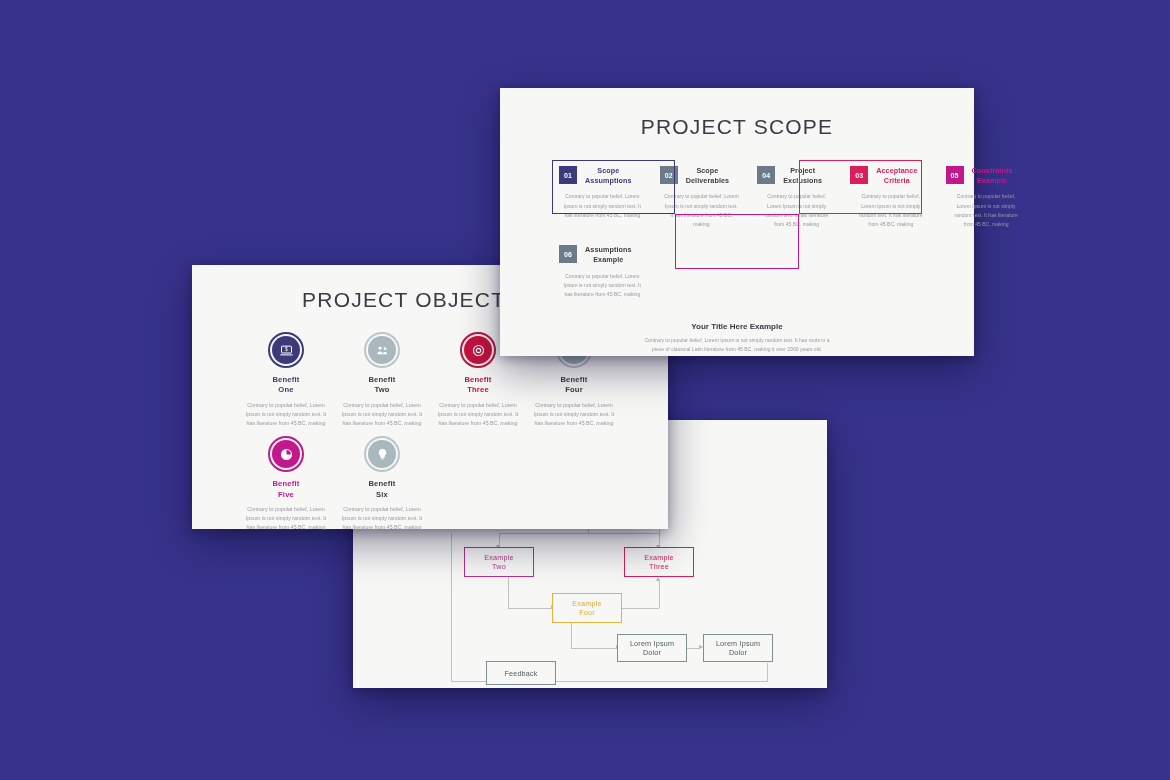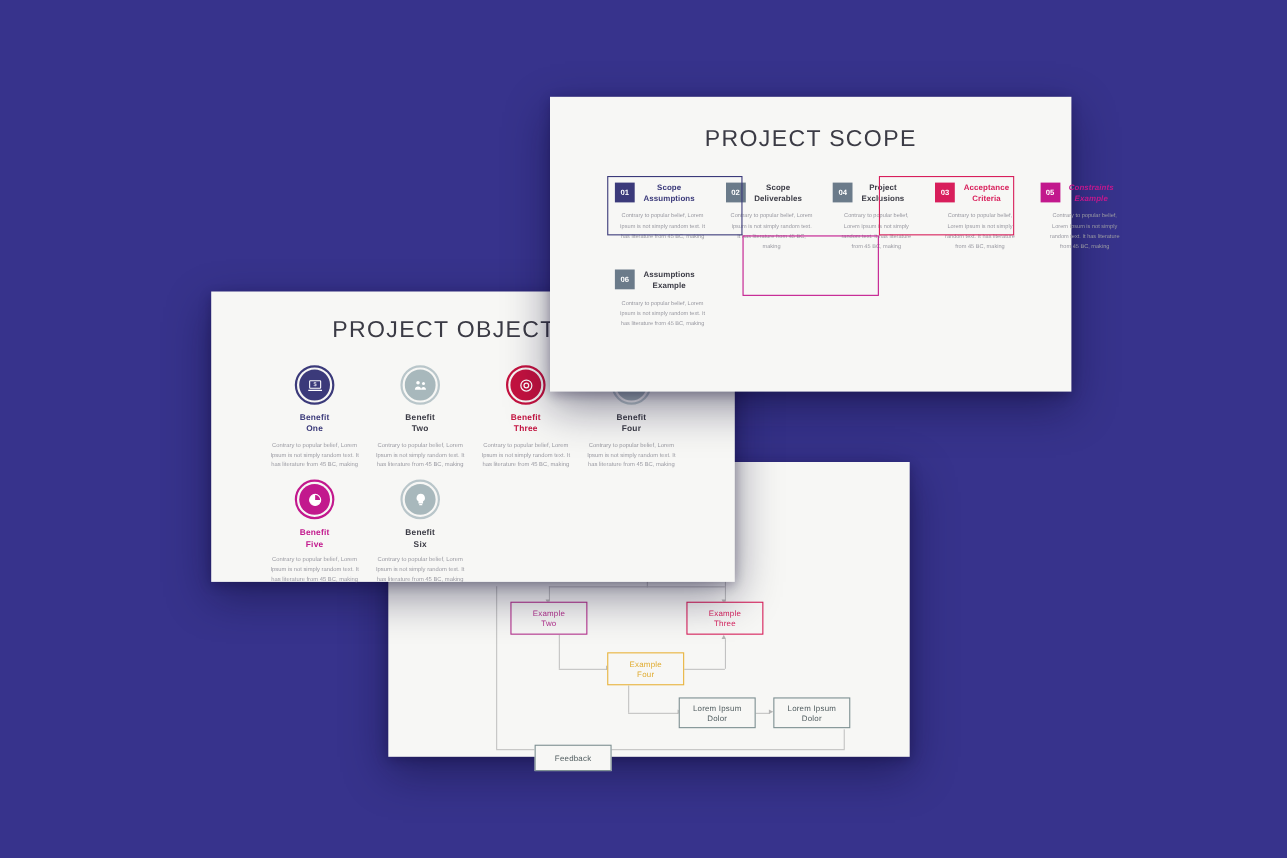--- a/index.html
+++ b/index.html
@@ -188,21 +188,21 @@
         <b>Lorem Ipsum</b>
         <b>Dolor</b>
       </span>
     </div>
     <div class="fbox slate" style="left:350px; top:161px; width:70px; height:28px;">
       <span>
         <b>Lorem Ipsum</b>
         <b>Dolor</b>
       </span>
     </div>
-    <div class="fbox slate" style="left:133px; top:204px; width:70px; height:24px;">
+    <div class="fbox slate" style="left:133px; top:188px; width:70px; height:24px;">
       <span>
         <b>Feedback</b>
       </span>
     </div>
   </div>
 </div>
 
 <div class="slide" id="slide-obj">
   <div class="slide-title">PROJECT OBJECTIVES</div>
 
@@ -367,21 +367,21 @@
             <span>Acceptance</span>
             <span class="l2">Criteria</span>
           </div>
         </div>
         <div class="scope-body">Contrary to popular belief, Lorem Ipsum is not simply random text. It has literature from 45 BC, making</div>
       </div>
 
       <div class="scope-cell">
         <div class="scope-head">
           <div class="scope-num" style="background:#c2188d;">05</div>
-          <div class="scope-name" style="color:#c2188d;font-style:italic;">
+          <div class="scope-name" style="color:#c2188d;">
             <span>Constraints</span>
             <span class="l2">Example</span>
           </div>
         </div>
         <div class="scope-body">Contrary to popular belief, Lorem Ipsum is not simply random text. It has literature from 45 BC, making</div>
       </div>
 
       <div class="scope-cell">
         <div class="scope-head">
           <div class="scope-num" style="background:#6b7b8a;">06</div>
@@ -391,14 +391,18 @@
           </div>
         </div>
         <div class="scope-body">Contrary to popular belief, Lorem Ipsum is not simply random text. It has literature from 45 BC, making</div>
       </div>
 
       <div class="scope-outline" style="left:0; top:0; width:33.34%; height:100%; border:1px solid #3b3a7a; height:54px;"></div>
       <div class="scope-outline" style="right:0; top:0; width:33.34%; height:54px; border:1px solid #d81e5b;"></div>
       <div class="scope-outline" style="left:33.33%; top:54px; width:33.34%; height:55px; border:1px solid #c2188d;"></div>
     </div>
 
+    <div class="scope-footer">
+      <div class="scope-footer-title">Your Title Here Example</div>
+      <div class="scope-footer-body">Contrary to popular belief, Lorem Ipsum is not simply random text. It has roots in a piece of classical Latin literature from 45 BC, making it over 2000 years old.</div>
+    </div>
   </div>
 </div>
 
 </body></html>

